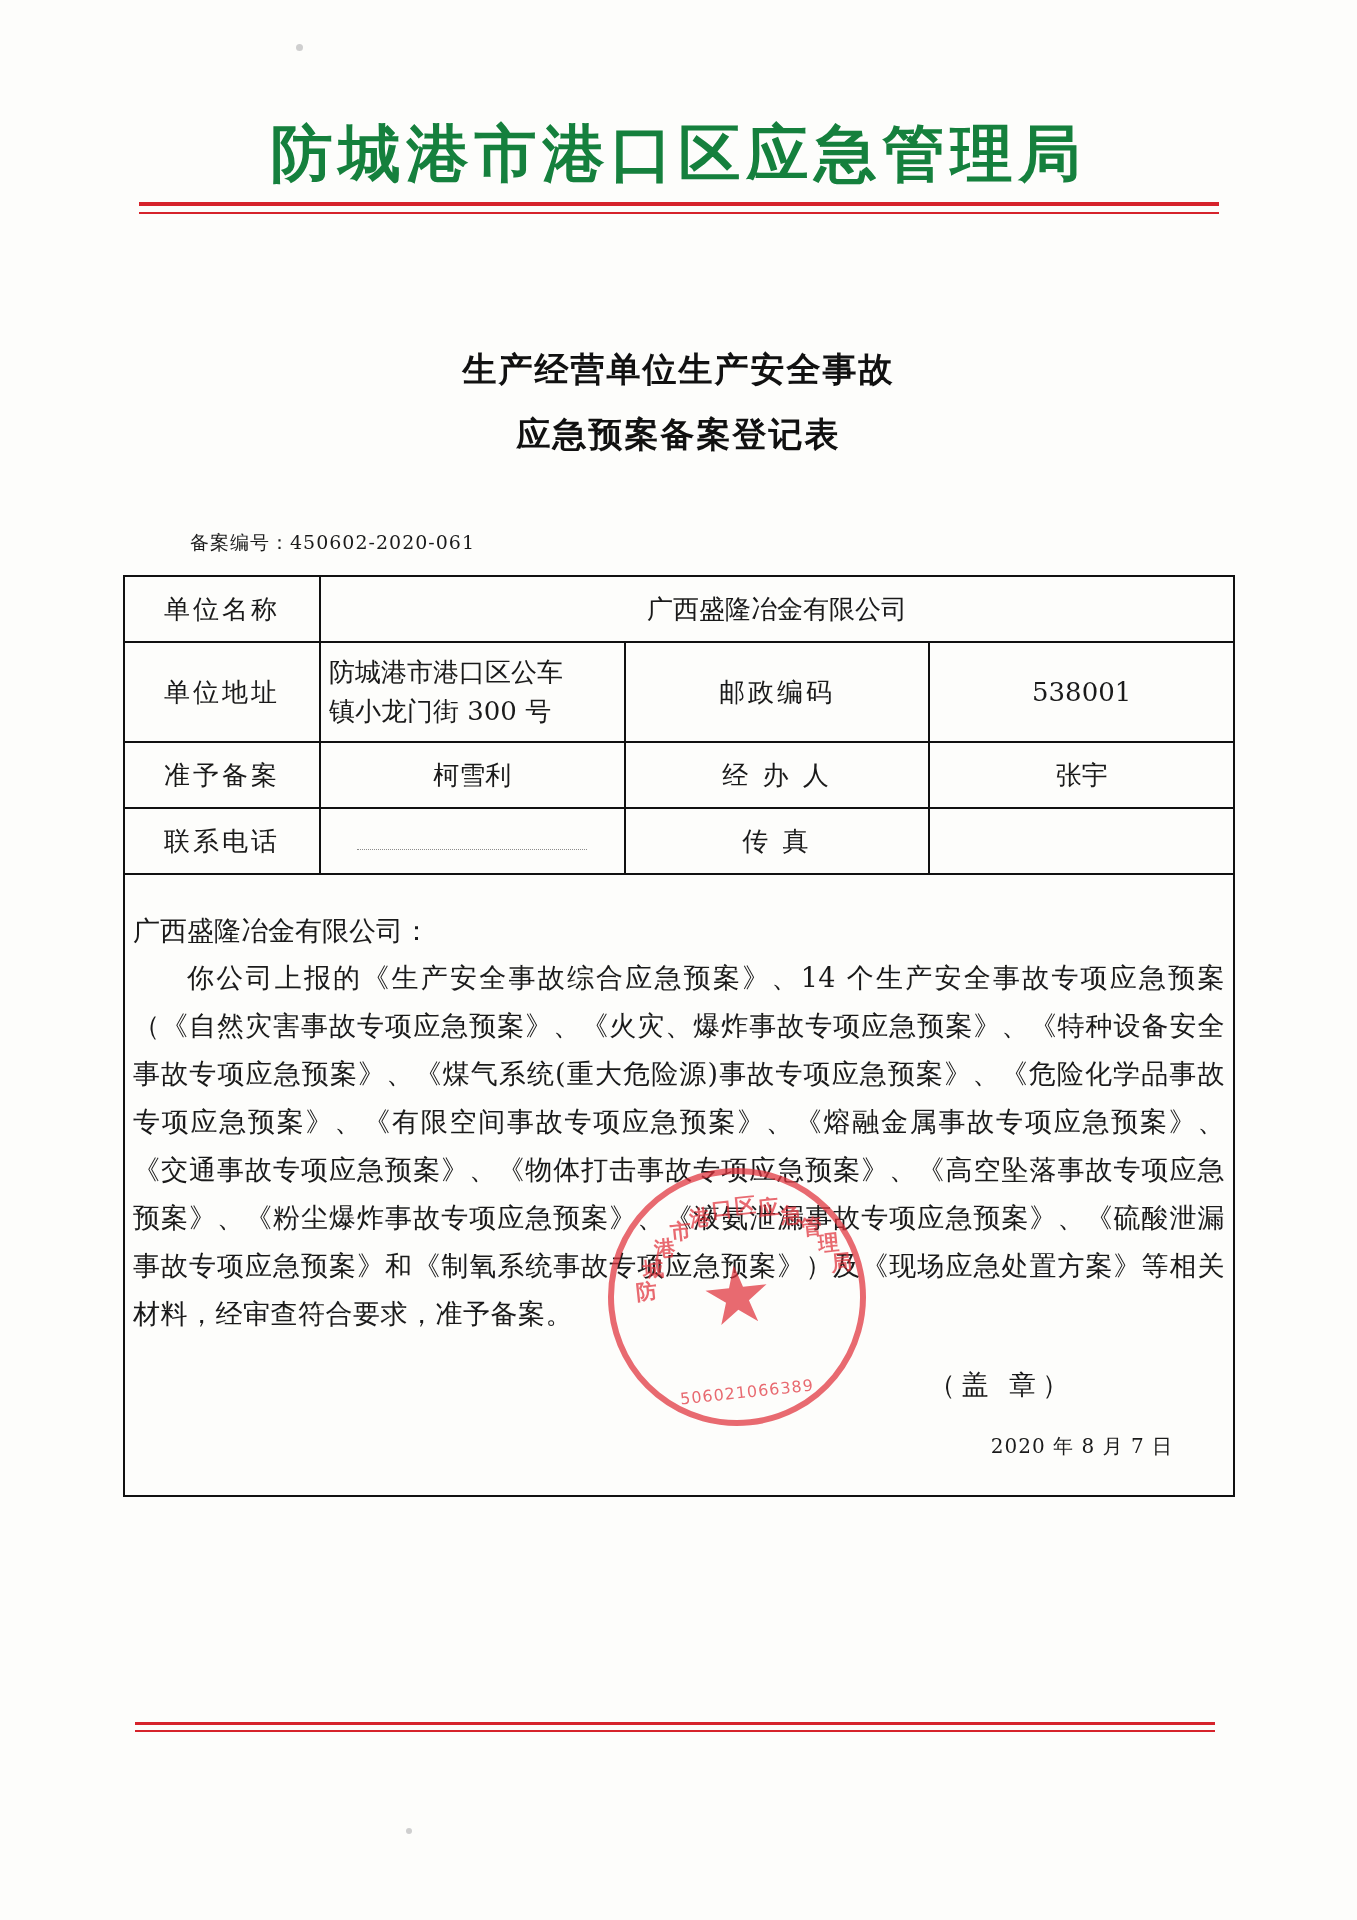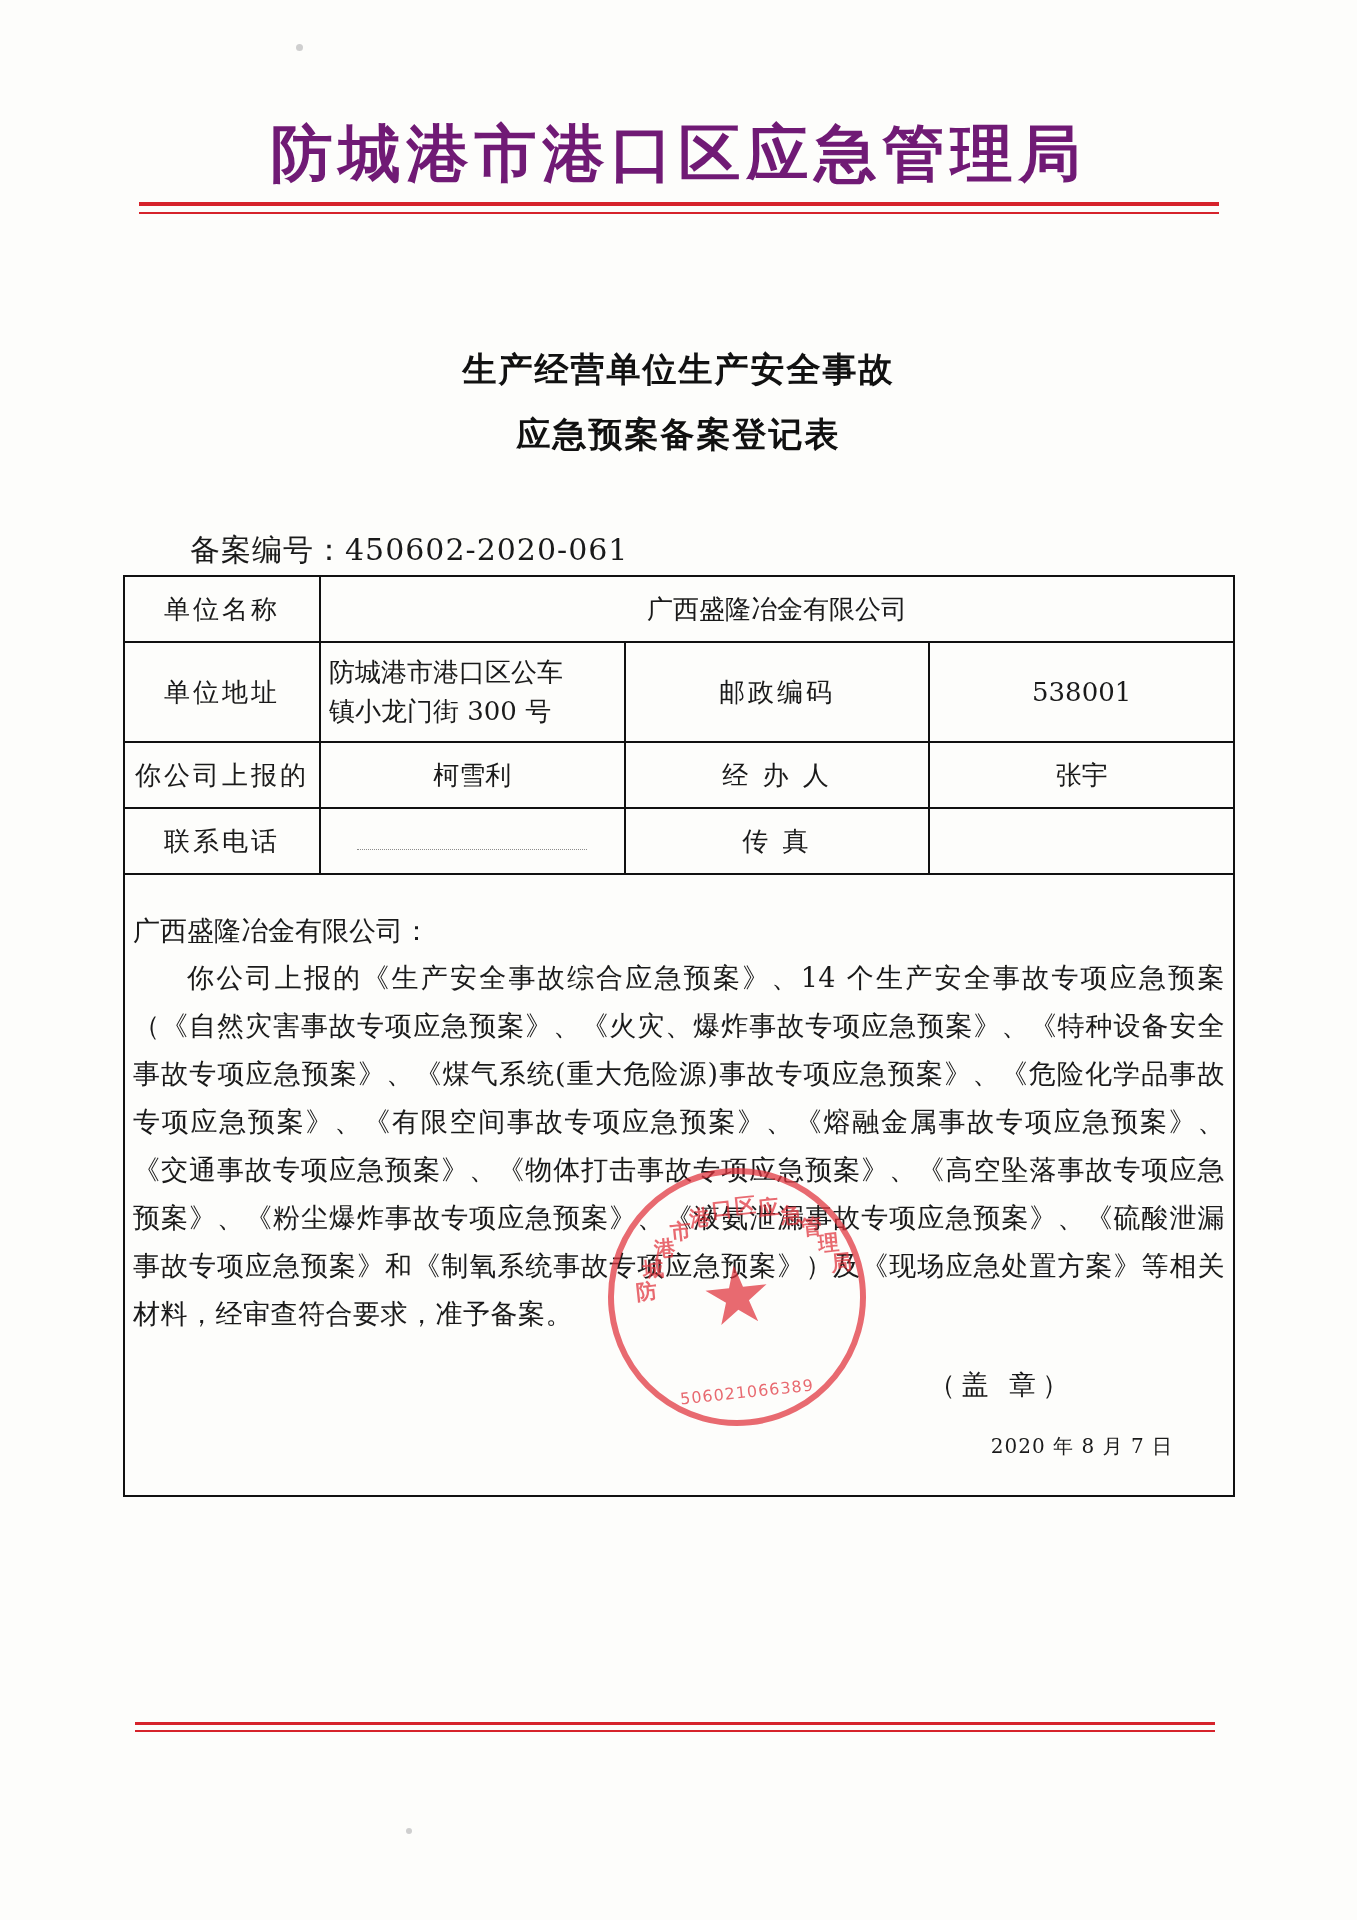--- a/index.html
+++ b/index.html
@@ -27,21 +27,21 @@
     left: 0;
     right: 0;
     top: 120px;
     text-align: center;
   }
   .letterhead-title {
     font-family: "DejaVu Sans", "Liberation Sans", sans-serif;
     font-weight: bold;
     font-size: 62px;
     letter-spacing: 6px;
-    color: #701a75;
+    color: #15803d;
     line-height: 1.1;
     white-space: nowrap;
   }
   .letterhead-rule {
     margin: 14px auto 0 auto;
     width: 1080px;
     height: 4px;
     background: #d6232b;
   }
   .letterhead-rule.thin {
@@ -62,21 +62,21 @@
     letter-spacing: 2px;
     line-height: 1.9;
     color: #111;
   }
 
   
   .record-no {
     position: absolute;
     left: 190px;
     top: 530px;
-    font-size: 30px;
+    font-size: 19px;
     letter-spacing: 1px;
   }
 
   
   .tbl-wrap {
     position: absolute;
     left: 123px;
     top: 575px;
     width: 1112px;
   }
@@ -258,21 +258,21 @@
       <tr class="r2">
         <td class="lbl">单位地址</td>
         <td class="addr-cell" style="width:296px">
           <div>防城港市港口区公车</div>
           <div>镇小龙门街 300 号</div>
         </td>
         <td class="lbl" style="width:190px">邮政编码</td>
         <td class="val-center">538001</td>
       </tr>
       <tr class="r3">
-        <td class="lbl">你公司上报的</td>
+        <td class="lbl">准予备案</td>
         <td class="val-center">柯雪利</td>
         <td class="lbl">经 办 人</td>
         <td class="val-center">张宇</td>
       </tr>
       <tr class="r4">
         <td class="lbl">联系电话</td>
         <td class="val-center">
           <span class="phone-line"></span>
         </td>
         <td class="lbl">传    真</td>

